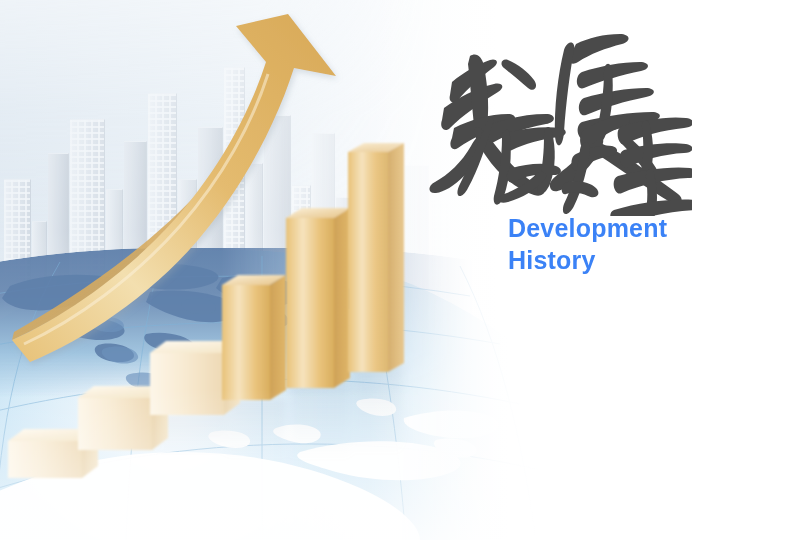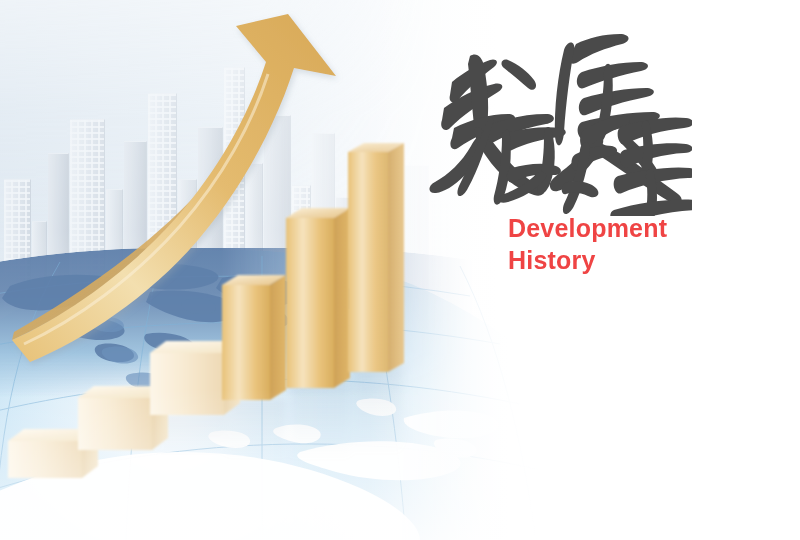--- a/index.html
+++ b/index.html
@@ -147,21 +147,21 @@
   }
   .calligraphy {
     display: block;
     width: 268px;
     height: 200px;
   }
   .en-title {
     position: absolute;
     left: 84px;
     top: 196px;
-    color: #ef4444;
+    color: #3b82f6;
     font-family: "Liberation Sans", sans-serif;
     font-weight: bold;
     font-size: 25px;
     line-height: 32px;
     letter-spacing: 0.2px;
     white-space: pre-line;
   }
 </style>
 </head>
 <body>

